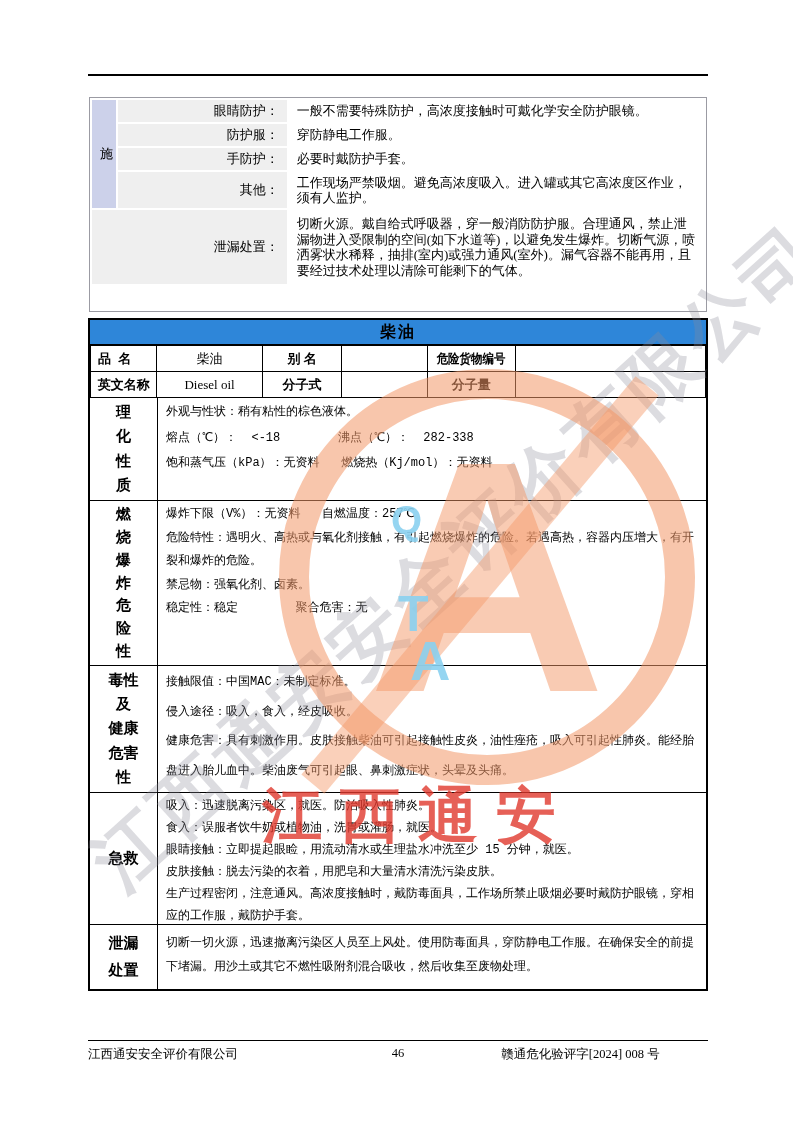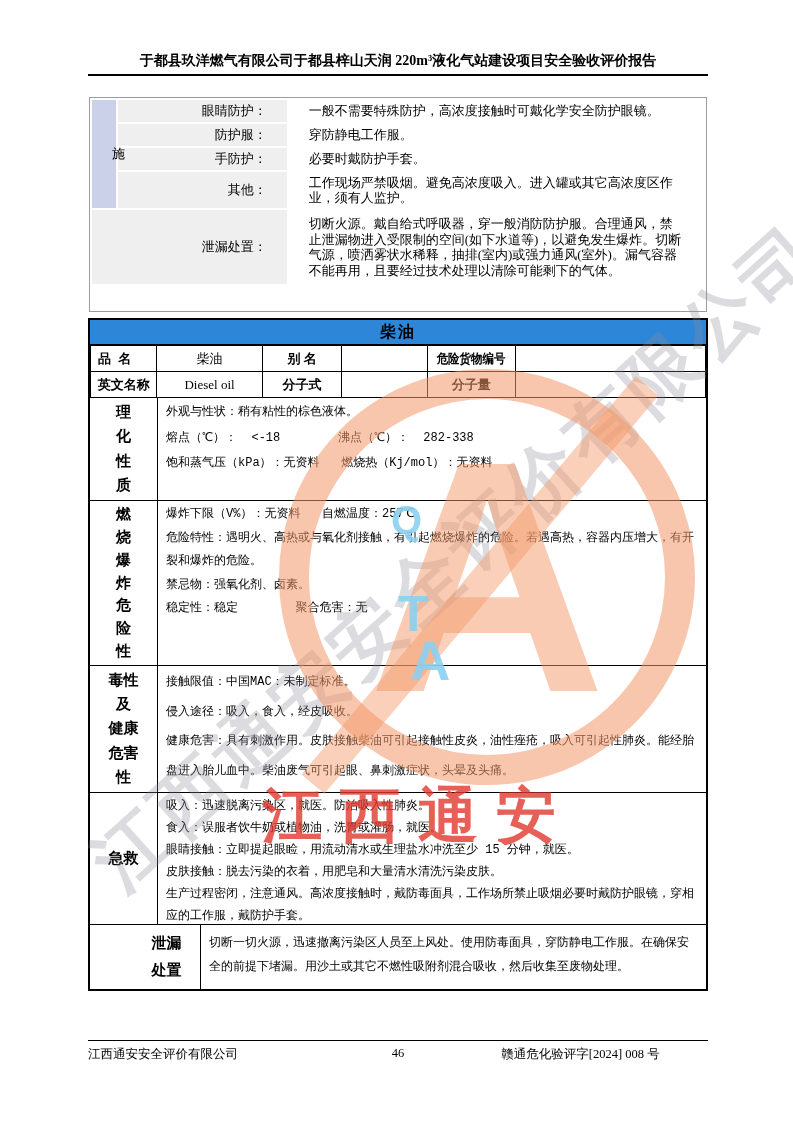--- a/index.html
+++ b/index.html
@@ -7,40 +7,40 @@
         font-family:"Liberation Serif",serif;color:#000;}
   
   .doc-title{position:absolute;top:52px;left:88px;width:620px;text-align:center;
              font-size:14px;font-weight:bold;white-space:nowrap;}
   .title-rule{position:absolute;top:74px;left:88px;width:620px;height:0;
               border-top:2px solid #000;}
   
   table.protect{position:absolute;top:97px;left:89px;width:618px;
                 border-collapse:separate;border-spacing:2px;background:#fff;
                 border:1px solid #9b9ba3;table-layout:fixed;font-size:13px;}
-  table.protect td{padding:0 20px;vertical-align:middle;}
+  table.protect td{padding:0 8px;vertical-align:middle;}
   td.side{background:#ccd1ea;text-align:center;font-size:13px;}
   td.plabel{background:#efefef;text-align:right;}
   td.pval{background:#fff;text-align:left;line-height:15.5px;padding-left:5px;}
   tr.r1{height:22px}tr.r2{height:22px}tr.r3{height:22px}tr.r4{height:36px}
   tr.r5{height:74px}tr.r6{height:23px}
   
   .main-table{position:absolute;top:318px;left:88px;width:620px;
               border:2px solid #000;box-sizing:border-box;background:transparent;}
   .blue-bar{height:25px;box-sizing:border-box;border-bottom:1px solid #000;
             background:#2E86D9;display:flex;align-items:center;justify-content:center;
             font-size:16px;font-weight:bold;letter-spacing:2px;}
   table.info{width:100%;border-collapse:collapse;table-layout:fixed;font-size:13px;}
   table.info td{border:1px solid #000;height:25px;padding:0 2px;text-align:center;
                 overflow:hidden;white-space:nowrap;}
   table.info td.lab{font-weight:bold;}
   table.info td.first{text-align:left;padding-left:7px;letter-spacing:2px;}
   .squeeze{display:inline-block;transform:scaleX(0.88);transform-origin:center;}
   .sec{display:flex;border-bottom:1px solid #000;box-sizing:border-box;}
-  .sec:last-child{border-bottom:none;margin-left:43px;}
+  .sec:last-child{border-bottom:none;}
   .sec-label{width:67px;flex:0 0 67px;border-right:1px solid #000;display:flex;
              flex-direction:column;justify-content:space-evenly;align-items:center;
              font-weight:bold;font-size:15px;}
   .sec-body{flex:1;padding:2px 8px 0 8px;font-size:12px;overflow:hidden;font-family:Liberation Mono, monospace;}
   .sec-body p{margin:0;white-space:pre-wrap;}
   .sec-phys{height:103px}.sec-phys p{line-height:25.6px}
   .sec-burn{height:165px}.sec-burn p{line-height:23.5px}
   .sec-tox{height:127px}.sec-tox p{line-height:29.5px}
   .sec-aid{height:132px}.sec-aid p{line-height:22px}
   .sec-spill{height:64px}.sec-spill p{line-height:24px;padding-top:4px}
@@ -77,21 +77,20 @@
   .wm-red{position:absolute;left:262px;top:736px;
           font-family:"Liberation Sans",sans-serif;font-weight:bold;
           font-size:60px;letter-spacing:18px;color:rgba(224,56,45,0.80);
           white-space:nowrap;margin-top:40px;}
 </style>
 </head>
 <body>
 
 <div class="page">
 
-  <div class="doc-title">于都县玖洋燃气有限公司于都县梓山天润 220m³液化气站建设项目安全验收评价报告</div>
   <div class="title-rule"></div>
 
   <table class="protect">
     <colgroup>
         <col style="width:24px">
         <col style="width:168px">
         <col style="width:414px">
       </colgroup>
     <tbody>
         <tr class="r1">

